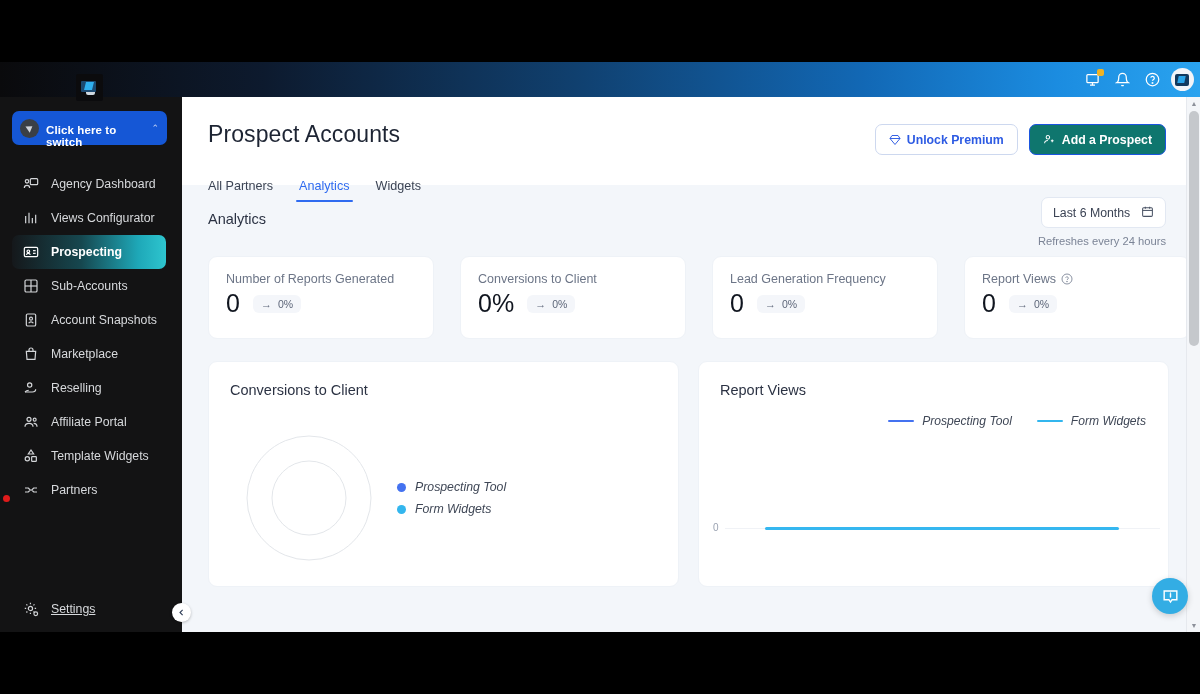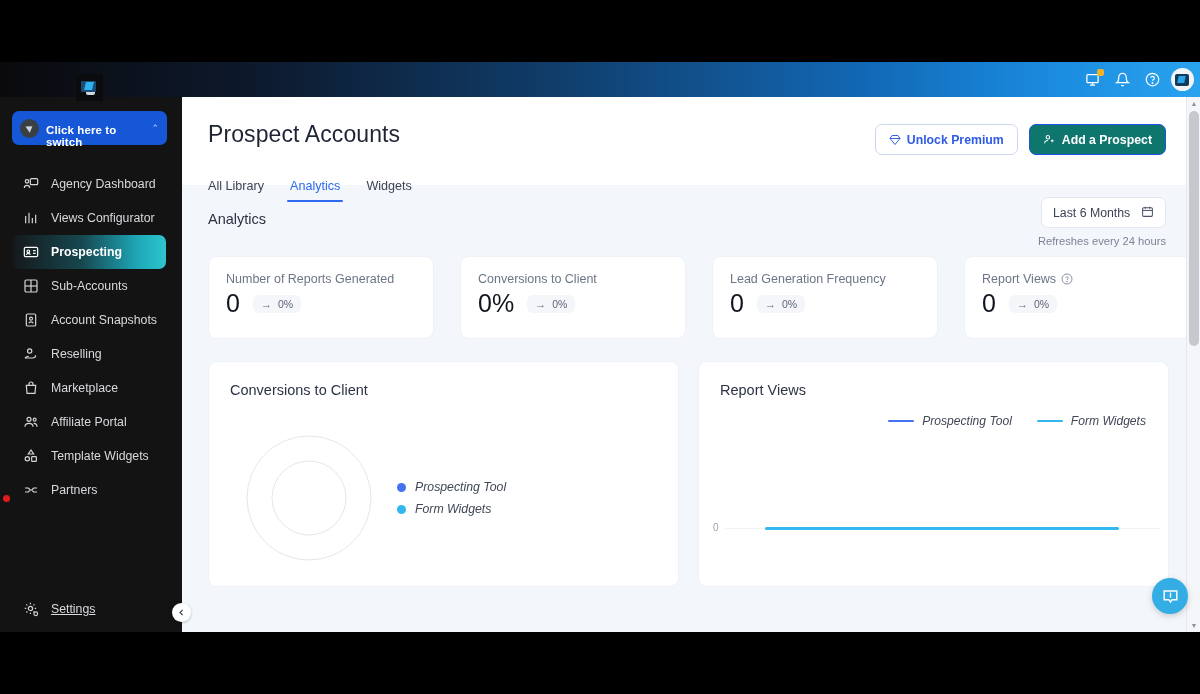--- a/index.html
+++ b/index.html
@@ -355,36 +355,36 @@
               <circle cx="12" cy="10" r="2.2"></circle>
               <path d="M8.5 17c.8-1.6 2-2.3 3.5-2.3s2.7.7 3.5 2.3"></path>
           </svg>
         </span>
         <span class="lbl">Account Snapshots</span>
       </div>
 
       <div class="nav-item">
         <span class="ico">
           <svg width="16" height="16" viewBox="0 0 24 24" fill="none" stroke="currentColor" stroke-width="1.8">
+            <path d="M5 8h14l-1 12H6L5 8z"></path>
+              <path d="M9 8V6a3 3 0 0 1 6 0v2"></path>
+          </svg>
+        </span>
+        <span class="lbl">Marketplace</span>
+      </div>
+
+      <div class="nav-item">
+        <span class="ico">
+          <svg width="16" height="16" viewBox="0 0 24 24" fill="none" stroke="currentColor" stroke-width="1.8">
             <path d="M3 18h11c3 0 5-1.6 5-4"></path>
               <circle cx="10" cy="7.5" r="3.2"></circle>
               <path d="M3 18c1.5-1.6 3.4-2.4 5.5-2.4"></path>
           </svg>
         </span>
         <span class="lbl">Reselling</span>
-      </div>
-
-      <div class="nav-item">
-        <span class="ico">
-          <svg width="16" height="16" viewBox="0 0 24 24" fill="none" stroke="currentColor" stroke-width="1.8">
-            <path d="M5 8h14l-1 12H6L5 8z"></path>
-              <path d="M9 8V6a3 3 0 0 1 6 0v2"></path>
-          </svg>
-        </span>
-        <span class="lbl">Marketplace</span>
       </div>
 
       <div class="nav-item">
         <span class="ico">
           <svg width="16" height="16" viewBox="0 0 24 24" fill="none" stroke="currentColor" stroke-width="1.8">
             <circle cx="9" cy="8" r="3"></circle>
               <path d="M3 19c0-3 2.7-5 6-5s6 2 6 5"></path>
               <circle cx="17.5" cy="8.5" r="2.2"></circle>
               <path d="M16 14.2c2.8.2 5 2.2 5 4.8"></path>
           </svg>
@@ -461,21 +461,21 @@
               <circle cx="9" cy="8" r="3.2"></circle>
                 <path d="M3 19c0-3.1 2.7-5.3 6-5.3"></path>
                 <path d="M17 12v5M14.5 14.5h5"></path>
             </svg>
           </span>
           <span>Add a Prospect</span>
         </div>
       </div>
 
       <div class="tabs">
-        <div class="tab">All Library</div>
+        <div class="tab">All Partners</div>
         <div class="tab active">Analytics</div>
         <div class="tab">Widgets</div>
       </div>
     </div>
 
     <div class="body-area">
 
       <div class="section-title">Analytics</div>
 
       <div class="date-picker">

